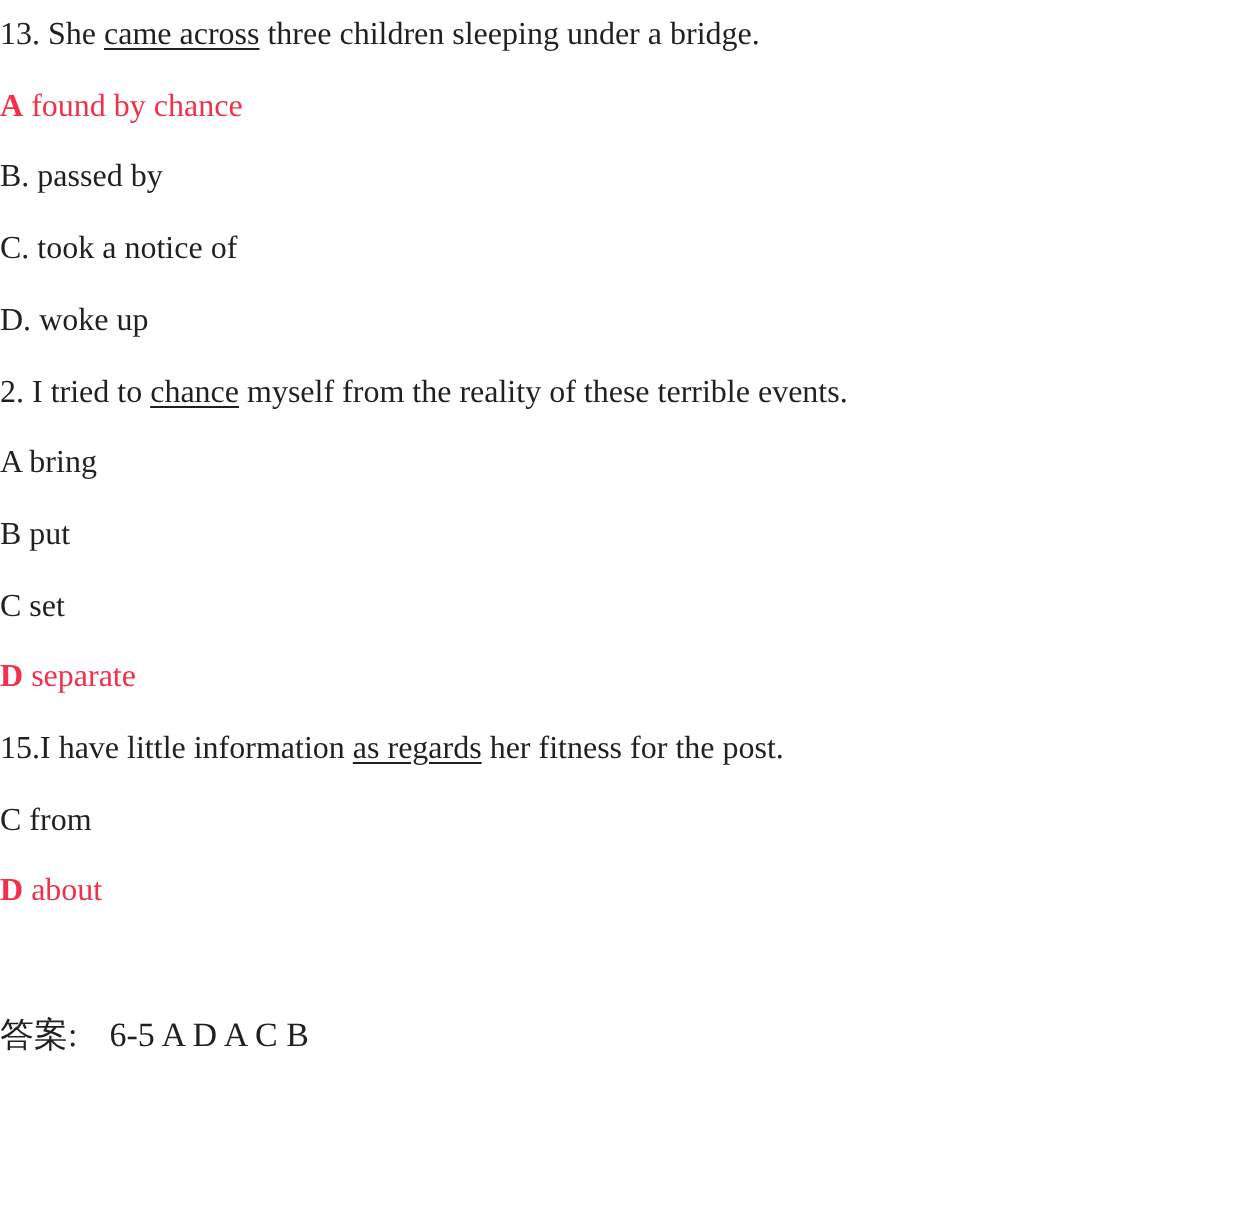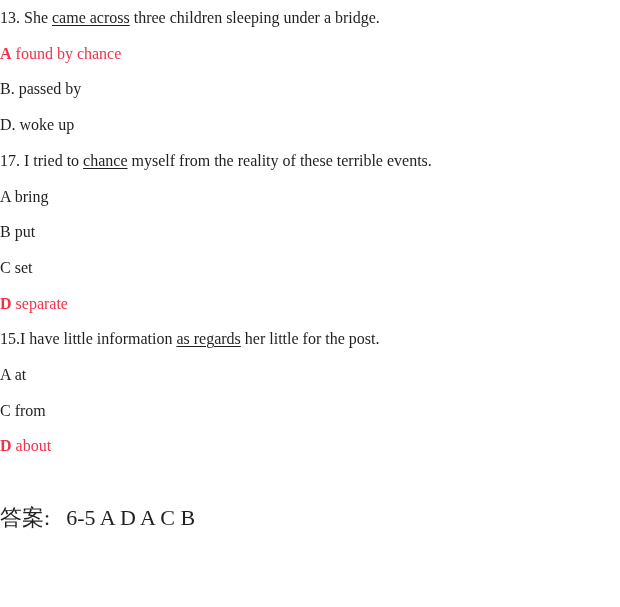--- a/index.html
+++ b/index.html
@@ -30,21 +30,21 @@
     text-underline-offset: 2px;
   }
   .option.red {
     color: var(--highlight);
   }
   .option.red .opt-label {
     font-weight: bold;
   }
   .answer-line {
     margin-top: 36px !important;
-    font-size: 22px;
+    font-size: 17px;
     display: flex;
     align-items: flex-end;
   }
   .answer-line .ak-label {
     margin-right: 16px;
   }
   .answer-line .ak-group {
     margin-right: 48px;
   }
   .answer-line .ak-group:last-child {
@@ -55,36 +55,36 @@
 <body>
 
 <div class="page">
 
   <p class="question"><span>13. She </span><span class="underlined">came across</span><span> three children sleeping under a bridge.</span></p>
 
   <p class="option red"><span class="opt-label">A</span> <span class="opt-text">found by chance</span></p>
 
   <p class="option"><span class="opt-label">B.</span> <span class="opt-text">passed by</span></p>
 
+  <p class="option"><span class="opt-label">C.</span> <span class="opt-text">took a notice of</span></p>
 
   <p class="option"><span class="opt-label">D.</span> <span class="opt-text">woke up</span></p>
 
-  <p class="question"><span>17. I tried to </span><span class="underlined">chance</span><span> myself from the reality of these terrible events.</span></p>
+  <p class="question"><span>2. I tried to </span><span class="underlined">chance</span><span> myself from the reality of these terrible events.</span></p>
 
   <p class="option"><span class="opt-label">A</span> <span class="opt-text">bring</span></p>
 
   <p class="option"><span class="opt-label">B</span> <span class="opt-text">put</span></p>
 
   <p class="option"><span class="opt-label">C</span> <span class="opt-text">set</span></p>
 
   <p class="option red"><span class="opt-label">D</span> <span class="opt-text">separate</span></p>
 
-  <p class="question"><span>15.I have little information </span><span class="underlined">as regards</span><span> her little for the post.</span></p>
+  <p class="question"><span>15.I have little information </span><span class="underlined">as regards</span><span> her fitness for the post.</span></p>
 
-  <p class="option"><span class="opt-label">A</span> <span class="opt-text">at</span></p>
 
 
   <p class="option"><span class="opt-label">C</span> <span class="opt-text">from</span></p>
 
   <p class="option red"><span class="opt-label">D</span> <span class="opt-text">about</span></p>
 
   <p class="answer-line">
     <span class="ak-label">答案:</span>
     <span class="ak-group">6-5 A D A C B</span>
   </p>

